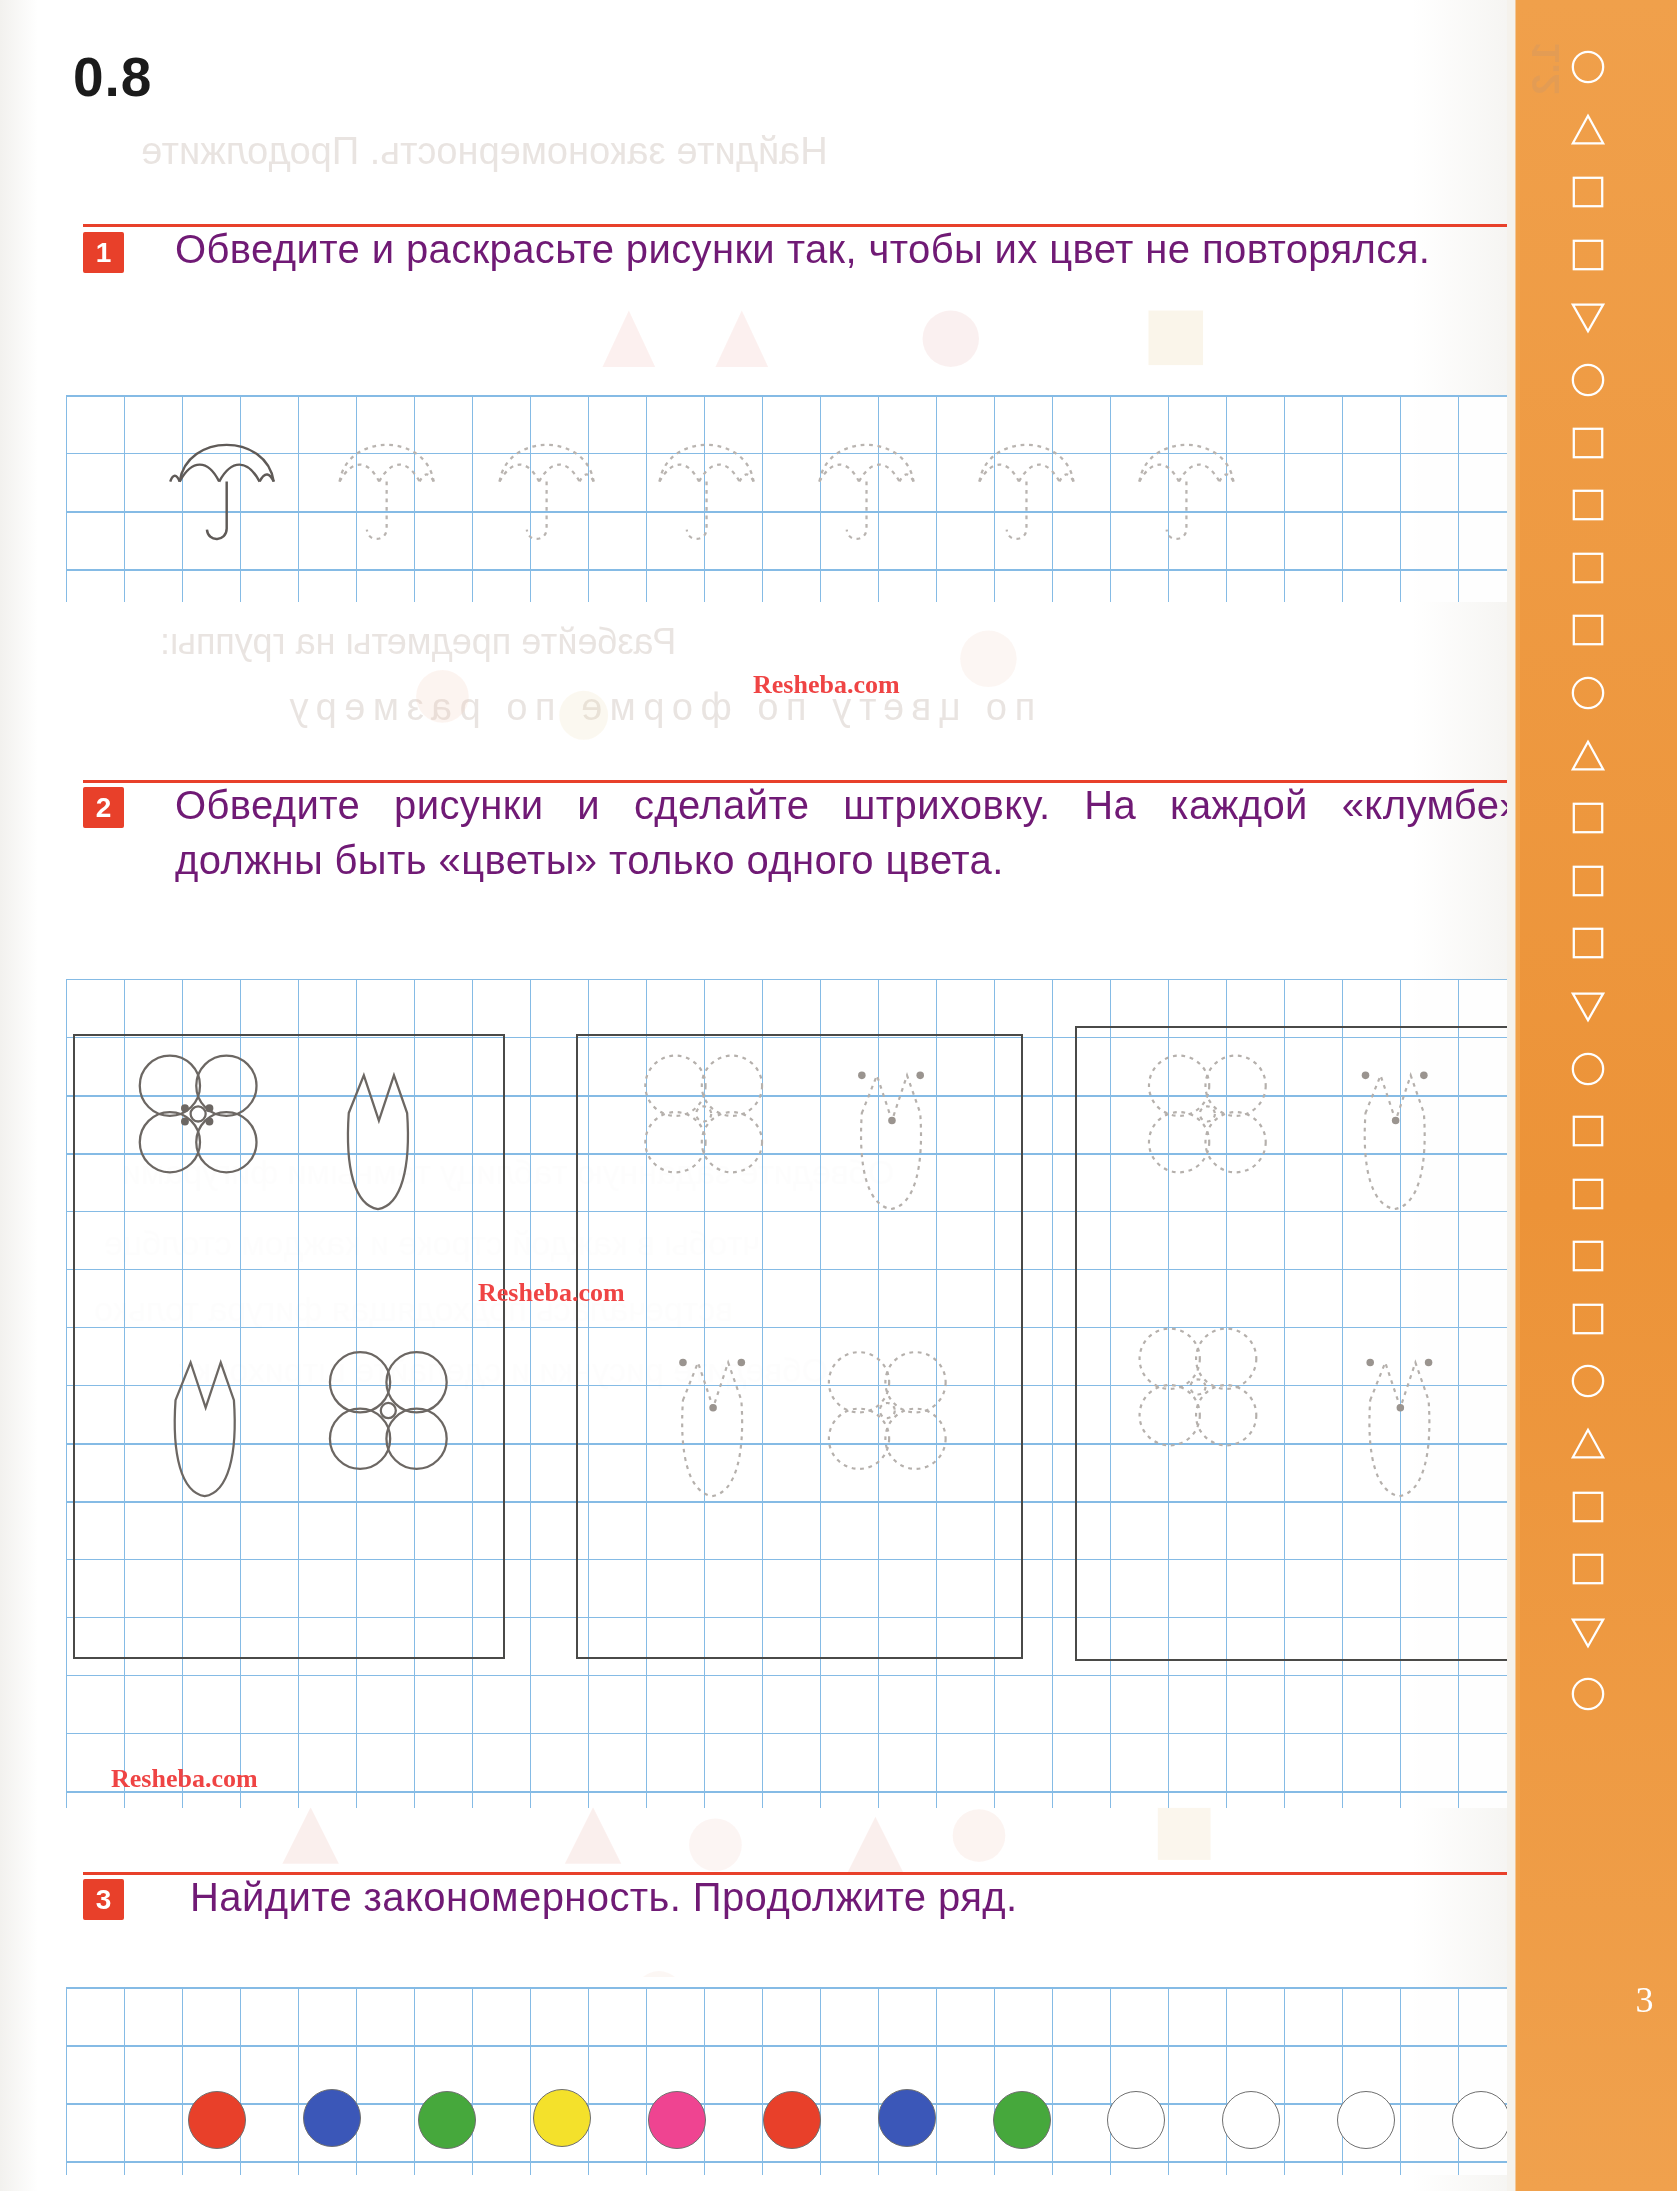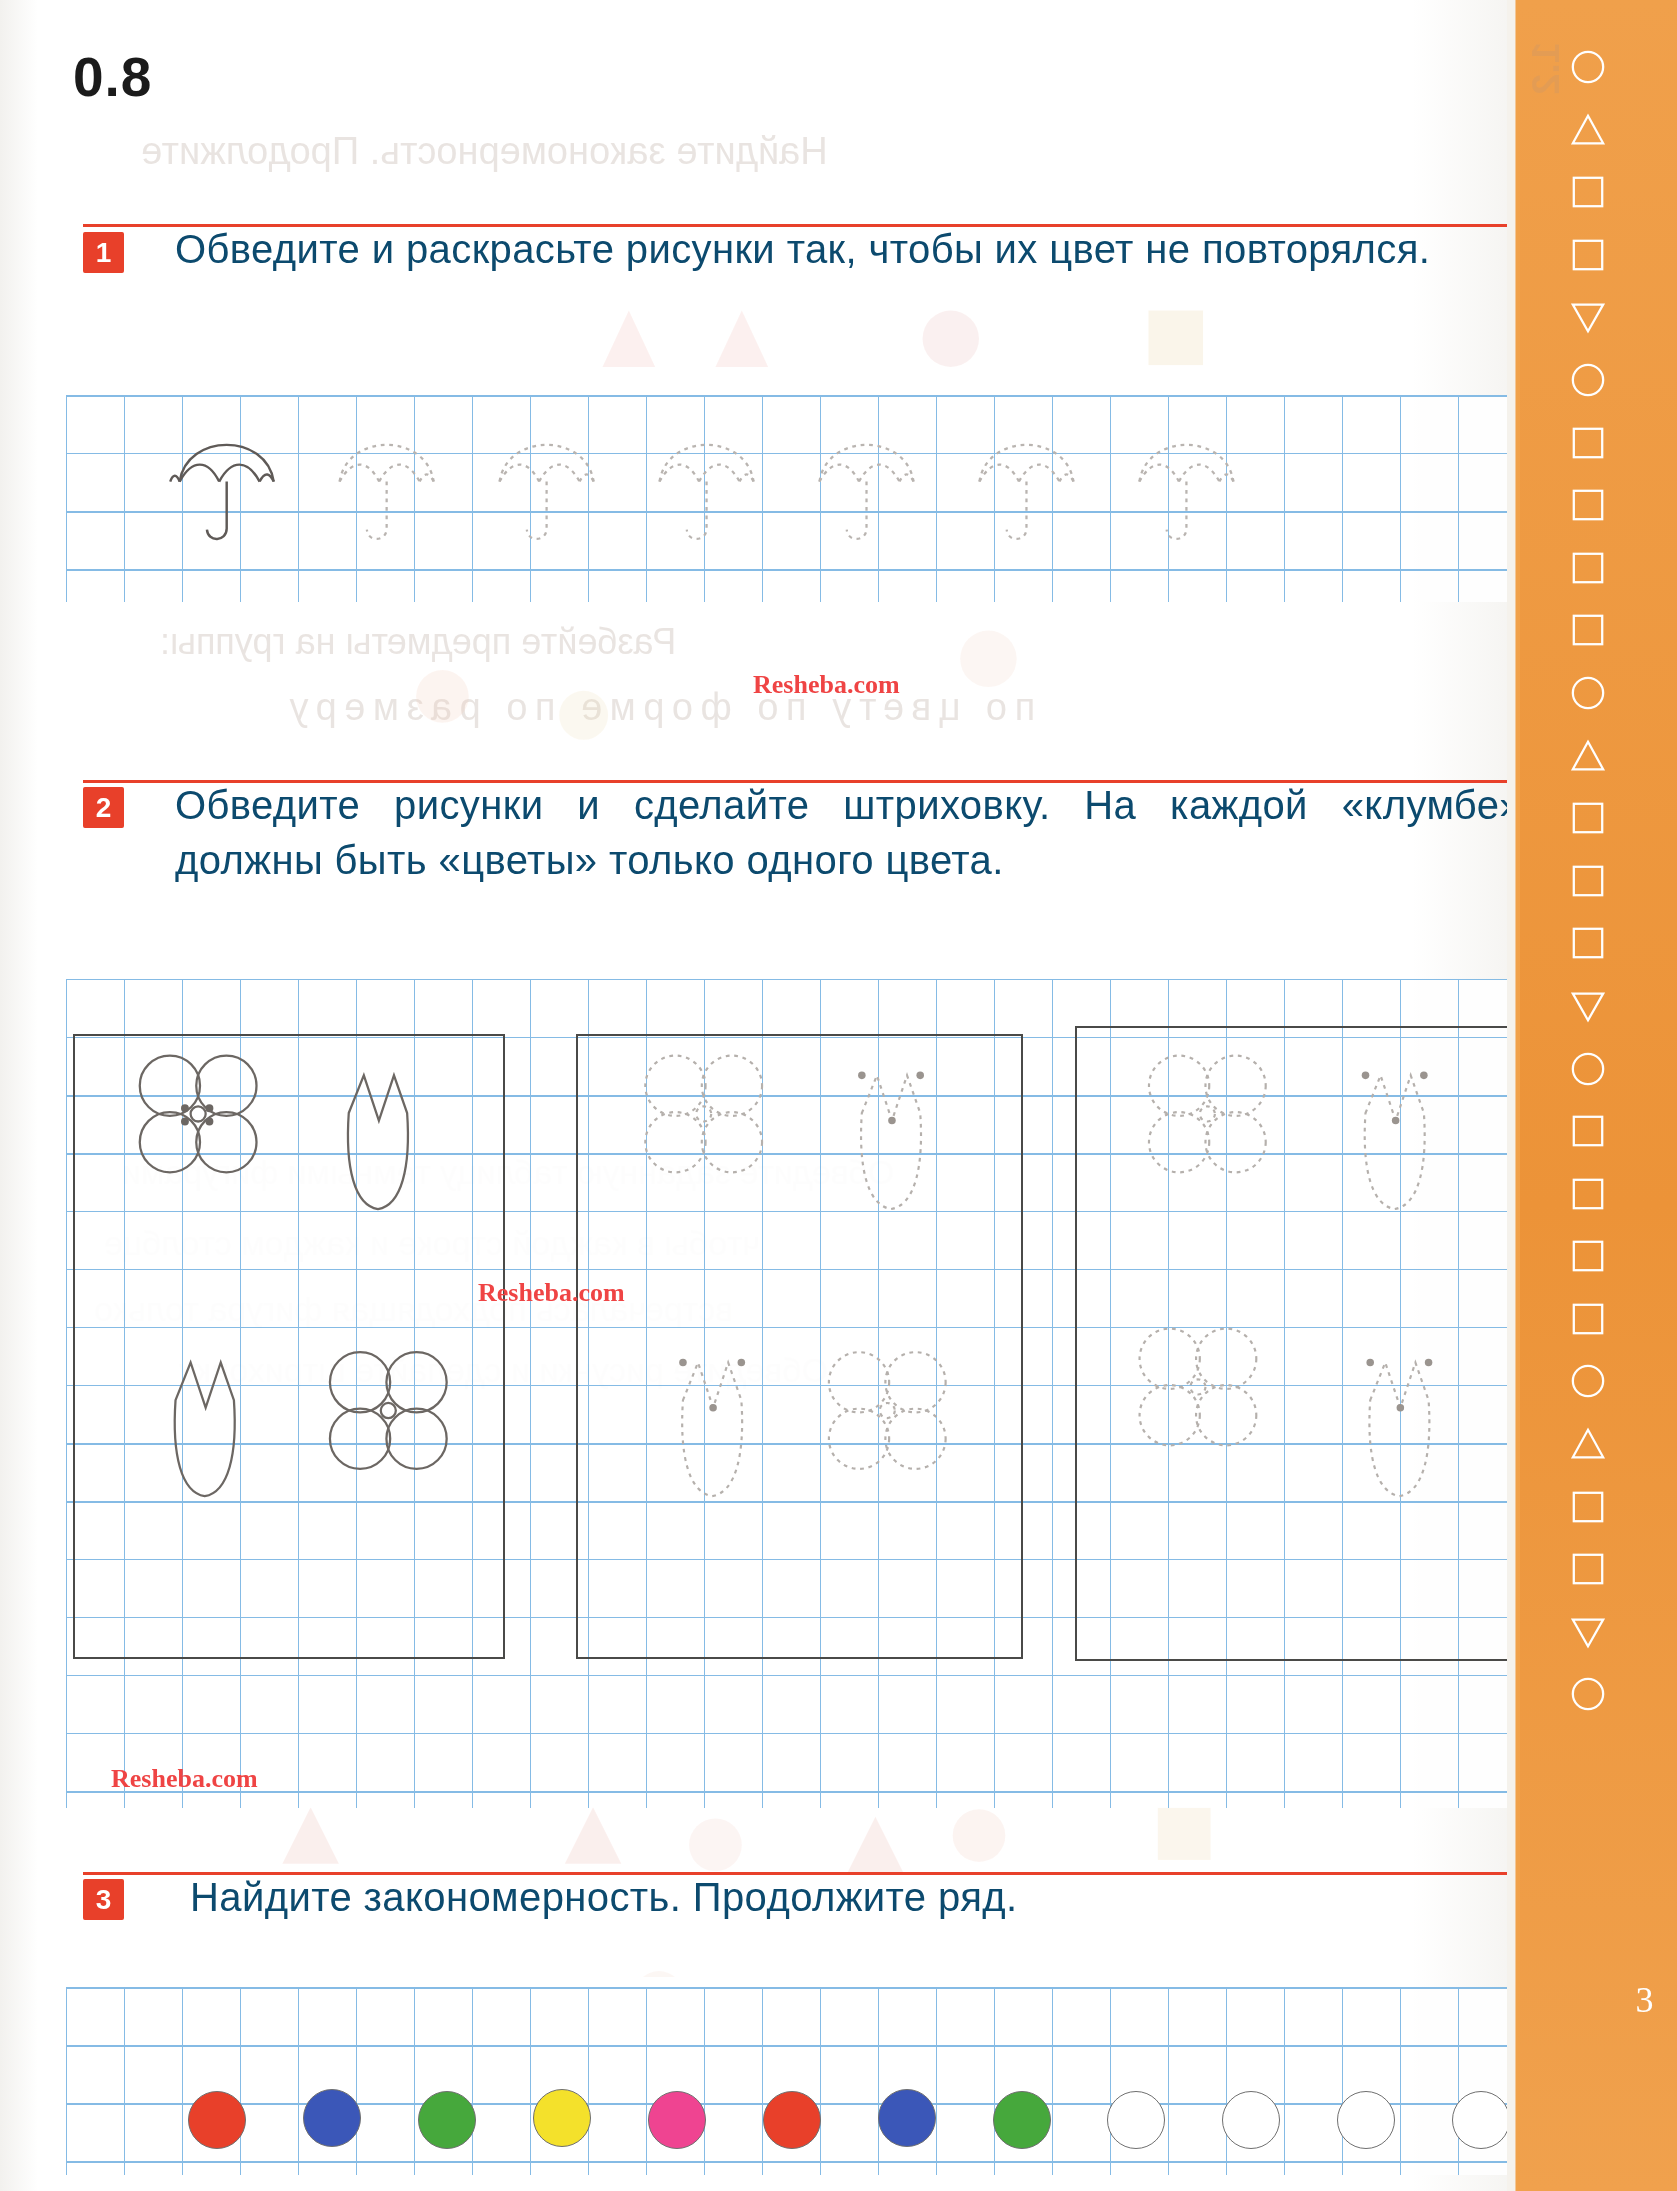--- a/index.html
+++ b/index.html
@@ -120,21 +120,21 @@
     display: flex;
     align-items: center;
     justify-content: center;
     border-radius: 1.9px;
   }
 
   .task-text {
     position: absolute;
     font-size: 40px;
     line-height: 1.38;
-    color: #0c4a6e;
+    color: #701a75;
     letter-spacing: 0.4px;
     text-align: justify;
   }
 
   
   .watermark {
     position: absolute;
     font-family: "Liberation Serif", serif;
     font-size: 26px;
     font-weight: bold;

